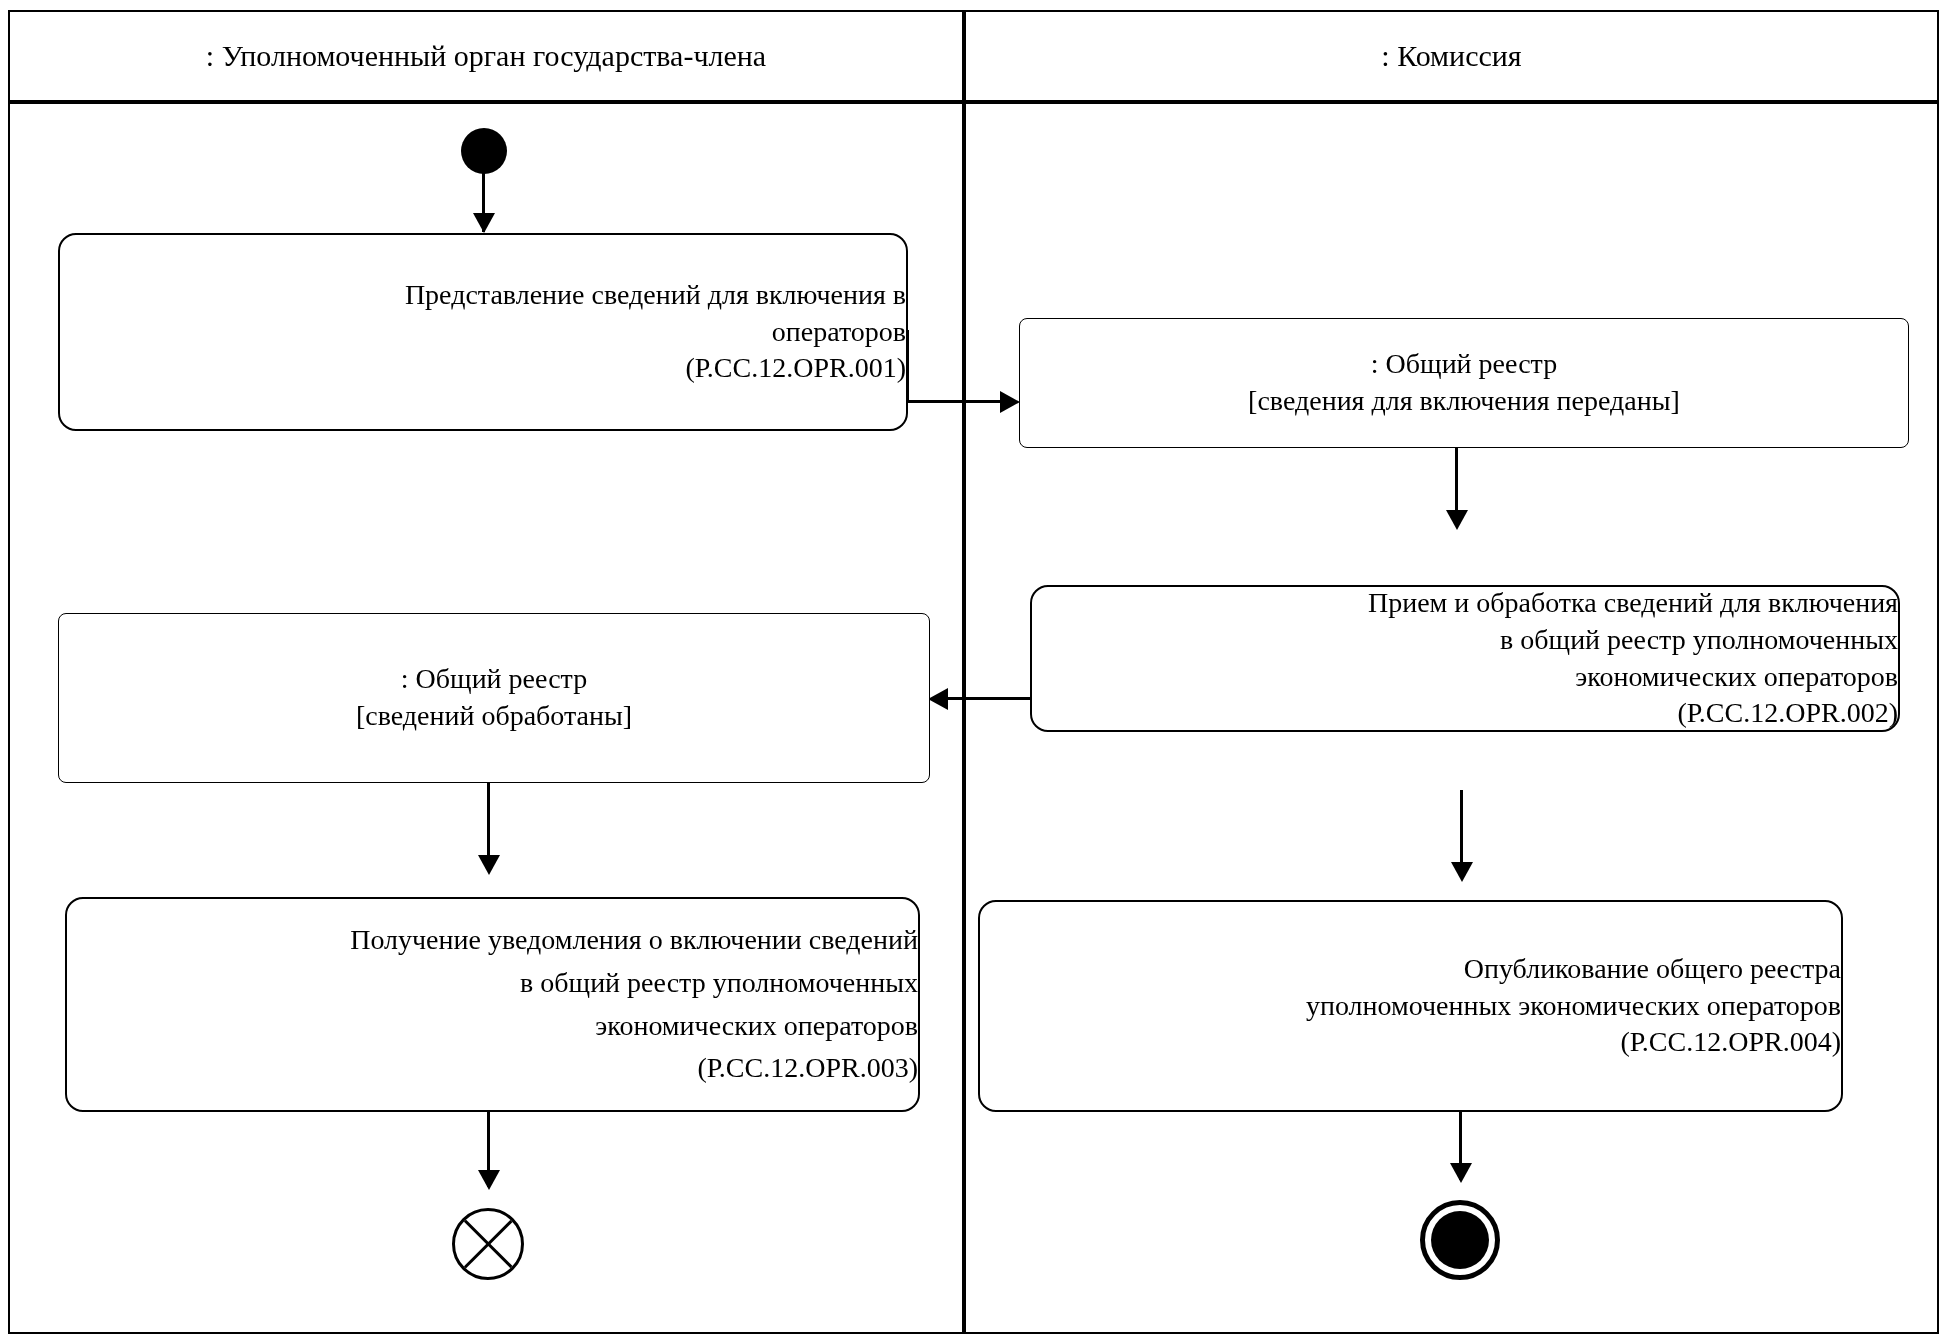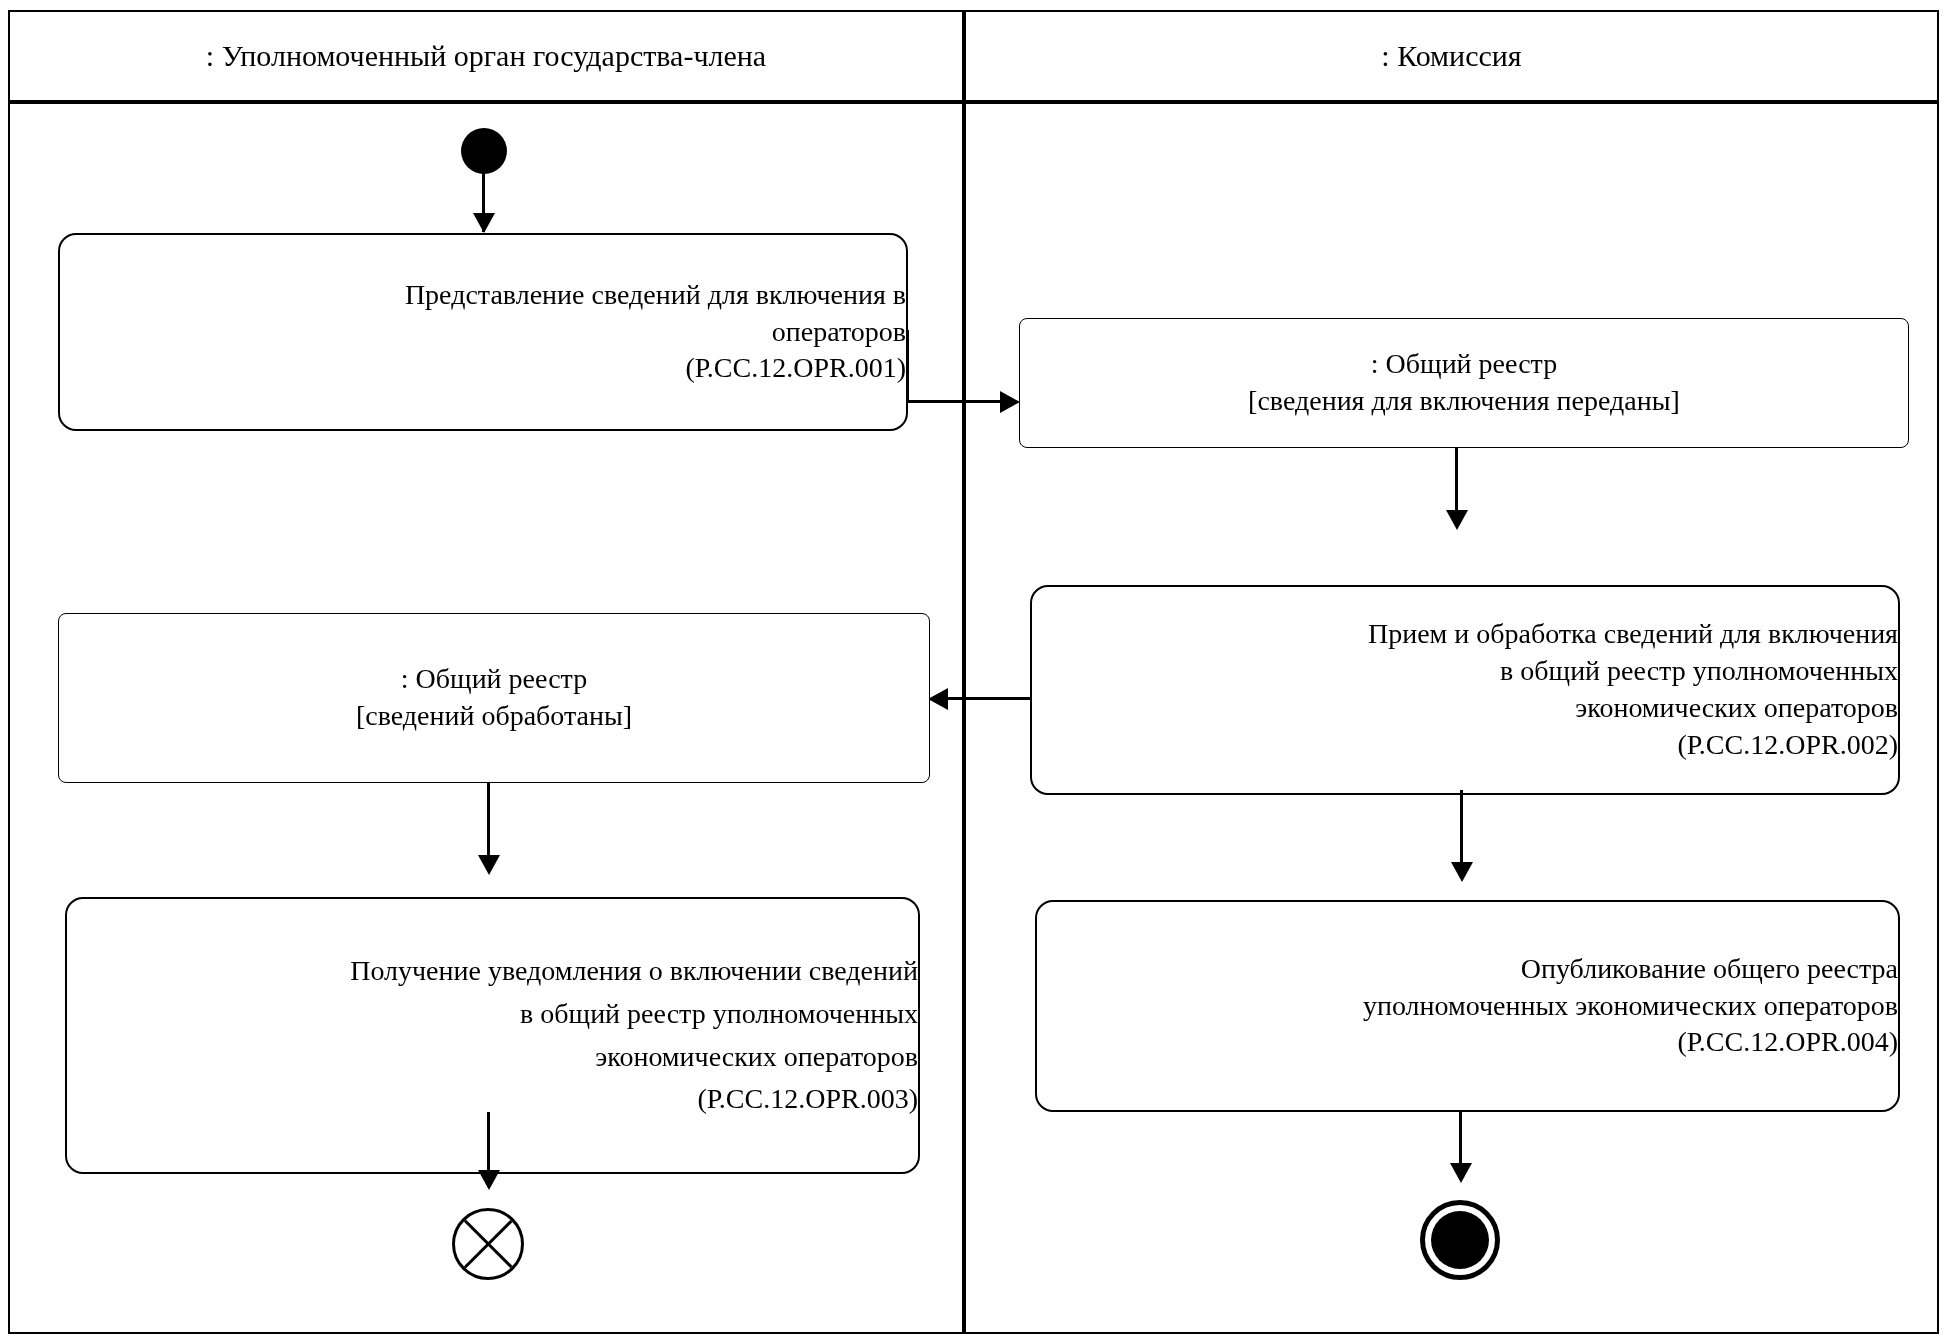--- a/index.html
+++ b/index.html
@@ -171,49 +171,49 @@
   <div class="head-right" style="left:1000px; top:391px;"></div>
 
   <div class="node object-node" style="left:1019px; top:318px; width:890px; height:130px;">
     <span class="line">: Общий реестр</span>
     <span class="line">[сведения для включения переданы]</span>
   </div>
 
   <div class="arrow-v" style="left:1455px; top:448px; height:72px;"></div>
   <div class="head-down" style="left:1446px; top:510px;"></div>
 
-  <div class="node action" style="left:1030px; top:585px; width:870px; height:210px;">
+  <div class="node action" style="left:1030px; top:585px; width:870px; height:147px;">
     <span class="line">Прием и обработка сведений для включения</span>
     <span class="line">в общий реестр уполномоченных</span>
     <span class="line">экономических операторов</span>
     <span class="line">(Р.СС.12.OPR.002)</span>
   </div>
 
   <div class="arrow-h" style="left:948px; top:697px; width:84px;"></div>
   <div class="head-left" style="left:928px; top:688px;"></div>
 
   <div class="node object-node" style="left:58px; top:613px; width:872px; height:170px;">
     <span class="line">: Общий реестр</span>
     <span class="line">[сведений обработаны]</span>
   </div>
 
   <div class="arrow-v" style="left:487px; top:783px; height:86px;"></div>
   <div class="head-down" style="left:478px; top:855px;"></div>
 
-  <div class="node action" style="left:65px; top:897px; width:855px; height:277px;gap:6px;">
+  <div class="node action" style="left:65px; top:897px; width:855px; height:215px;gap:6px;">
     <span class="line">Получение уведомления о включении сведений</span>
     <span class="line">в общий реестр уполномоченных</span>
     <span class="line">экономических операторов</span>
     <span class="line">(Р.СС.12.OPR.003)</span>
   </div>
 
   <div class="arrow-v" style="left:1460px; top:790px; height:82px;"></div>
   <div class="head-down" style="left:1451px; top:862px;"></div>
 
-  <div class="node action" style="left:1035px; top:900px; width:865px; height:212px;">
+  <div class="node action" style="left:978px; top:900px; width:865px; height:212px;">
     <span class="line">Опубликование общего реестра</span>
     <span class="line">уполномоченных экономических операторов</span>
     <span class="line">(Р.СС.12.OPR.004)</span>
   </div>
 
   <div class="arrow-v" style="left:487px; top:1112px; height:75px;"></div>
   <div class="head-down" style="left:478px; top:1170px;"></div>
 
   <div class="flow-final" style="left:452px; top:1208px; width:72px; height:72px; overflow:hidden;">
     <div class="bar b1"></div>

